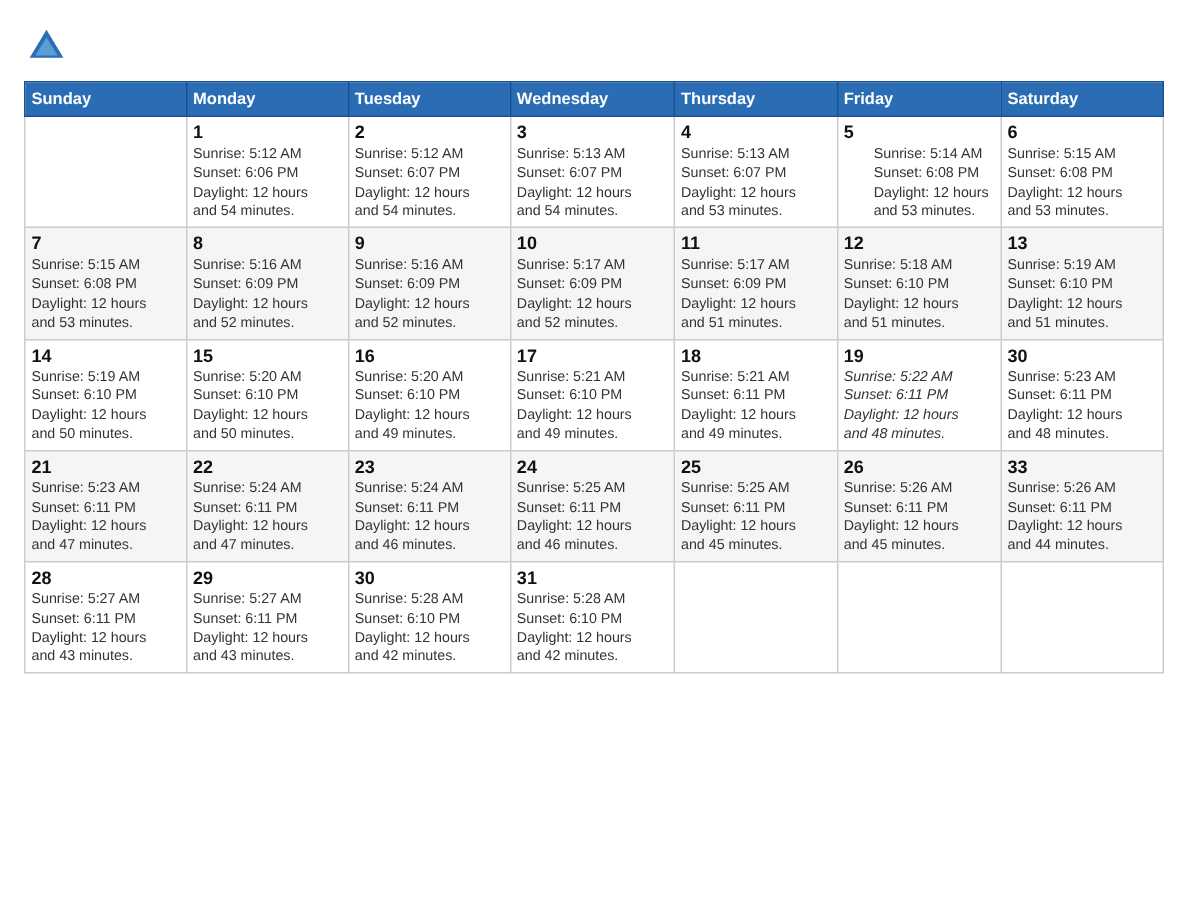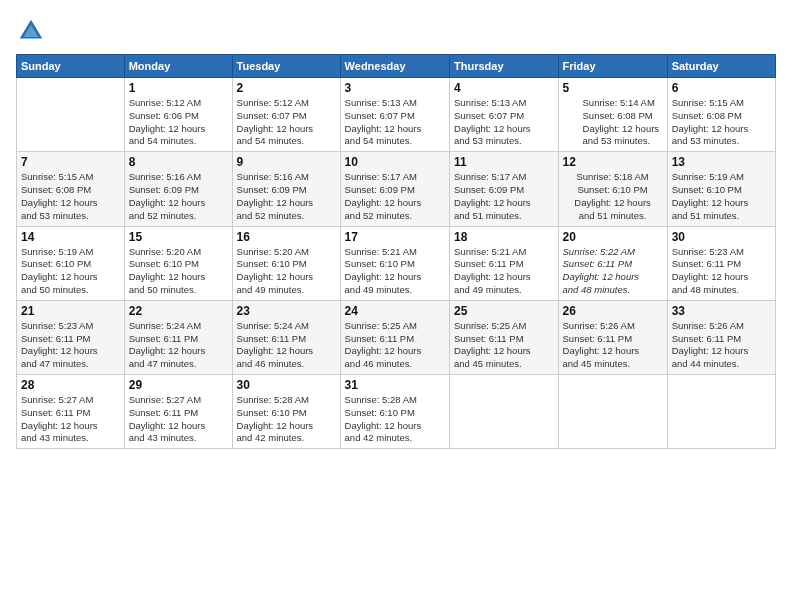--- a/index.html
+++ b/index.html
@@ -214,21 +214,21 @@
           </td>
           <td>
             <span class="day-num">11</span>
             <div class="day-info" style="white-space: pre-line;">Sunrise: 5:17 AM
 Sunset: 6:09 PM
 Daylight: 12 hours
 and 51 minutes.</div>
           </td>
           <td>
             <span class="day-num">12</span>
-            <div class="day-info" style="white-space: pre-line; text-align: center;">Sunrise: 5:18 AM
+            <div class="day-info" style="white-space: pre-line;">Sunrise: 5:18 AM
 Sunset: 6:10 PM
 Daylight: 12 hours
 and 51 minutes.</div>
           </td>
           <td>
             <span class="day-num">13</span>
             <div class="day-info" style="white-space: pre-line;">Sunrise: 5:19 AM
 Sunset: 6:10 PM
 Daylight: 12 hours
 and 51 minutes.</div>
@@ -264,21 +264,21 @@
 and 49 minutes.</div>
           </td>
           <td>
             <span class="day-num">18</span>
             <div class="day-info" style="white-space: pre-line;">Sunrise: 5:21 AM
 Sunset: 6:11 PM
 Daylight: 12 hours
 and 49 minutes.</div>
           </td>
           <td>
-            <span class="day-num">20</span>
+            <span class="day-num">19</span>
             <div class="day-info" style="white-space: pre-line; font-style: italic;">Sunrise: 5:22 AM
 Sunset: 6:11 PM
 Daylight: 12 hours
 and 48 minutes.</div>
           </td>
           <td>
             <span class="day-num">30</span>
             <div class="day-info" style="white-space: pre-line;">Sunrise: 5:23 AM
 Sunset: 6:11 PM
 Daylight: 12 hours

